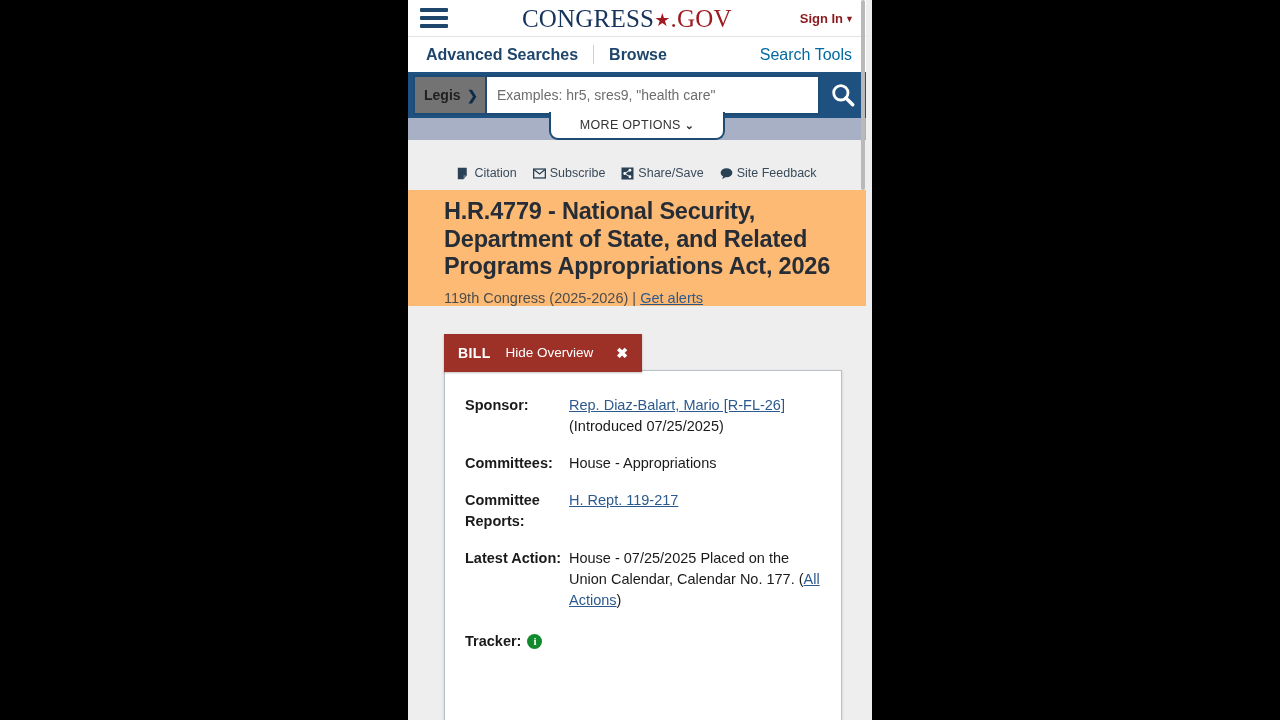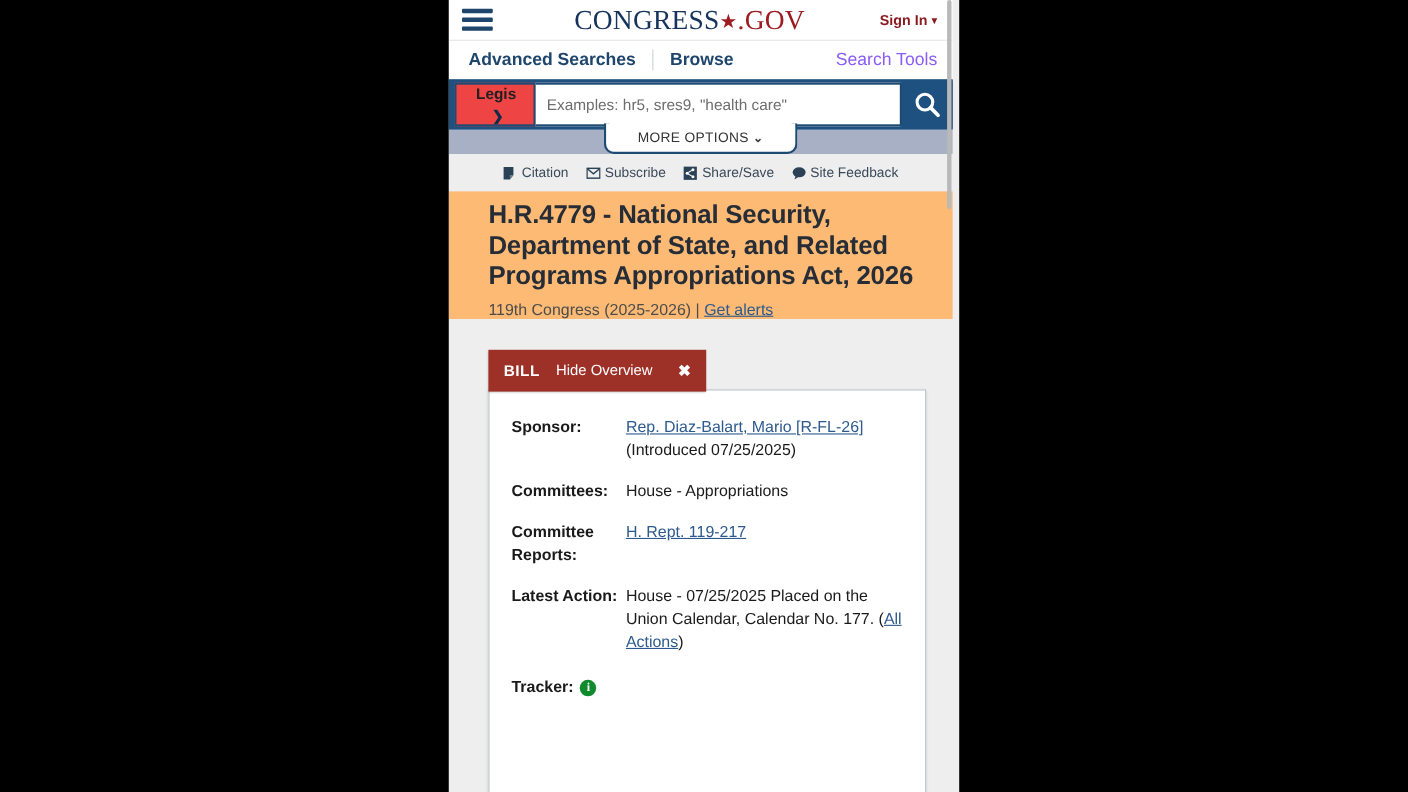--- a/index.html
+++ b/index.html
@@ -77,43 +77,42 @@
     align-items: center;
     padding: 0 14px 0 18px;
     font-size: 16px;
     color: #1e456b;
   }
   .subnav .item { font-weight: 700; cursor: pointer; white-space: nowrap; }
   .subnav .divider {
     width: 1px; height: 19px; background: #c9d2da; margin: 0 15px;
   }
   .subnav .spacer { flex: 1; }
-  .subnav .tools { font-weight: 400; cursor: pointer; color: #8b5cf6; }
+  .subnav .tools { font-weight: 400; cursor: pointer; color: #0369a1; }
 
   
   .searchwrap {
     position: relative;
     background: #1e5180;
     height: 46px;
     display: flex;
     align-items: center;
     padding: 0 0 0 5px;
   }
   .selbox {
     height: 40px;
     min-width: 74px;
-    background: #ef4444;
+    background: #737373;
     border: 2px solid #1e4b73;
     display: flex; align-items: center; justify-content: space-between;
     padding: 0 7px 0 9px;
     font-size: 14px; font-weight: 700; color: #202020;
     cursor: pointer;
     overflow: hidden;
     white-space: nowrap;
-    flex-direction: column;
   }
   .selbox .caret { font-size: 13px; font-weight: 900; margin-left: 3px; color:#0d2c49;}
   .searchinput {
     flex: 1;
     height: 40px;
     border: 2px solid #1e4b73;
     border-left: none;
     background: #fff;
     font-size: 14px;
     color: #6a6a6a;
@@ -150,21 +149,21 @@
     font-size: 12.5px; color: #333; letter-spacing: .3px;
     cursor: pointer;
     white-space: nowrap;
   }
   .moreoptions .caret { font-size: 11px; margin-left: 4px; font-weight: 700; }
 
   
   .utilrow {
     display: flex; align-items: center; justify-content: center;
     gap: 16px;
-    padding: 10px 0 10px;
+    padding: 26px 0 10px;
     background: #eeeeee;
   }
   .util {
     display: flex; align-items: center; gap: 4px;
     font-size: 12.5px; color: #3b4a5a; cursor: pointer; white-space: nowrap;
   }
   .util .ico { width: 13px; height: 13px; display:block; }
   .util .ico svg { width: 13px; height: 13px; display: block; }
 
   

